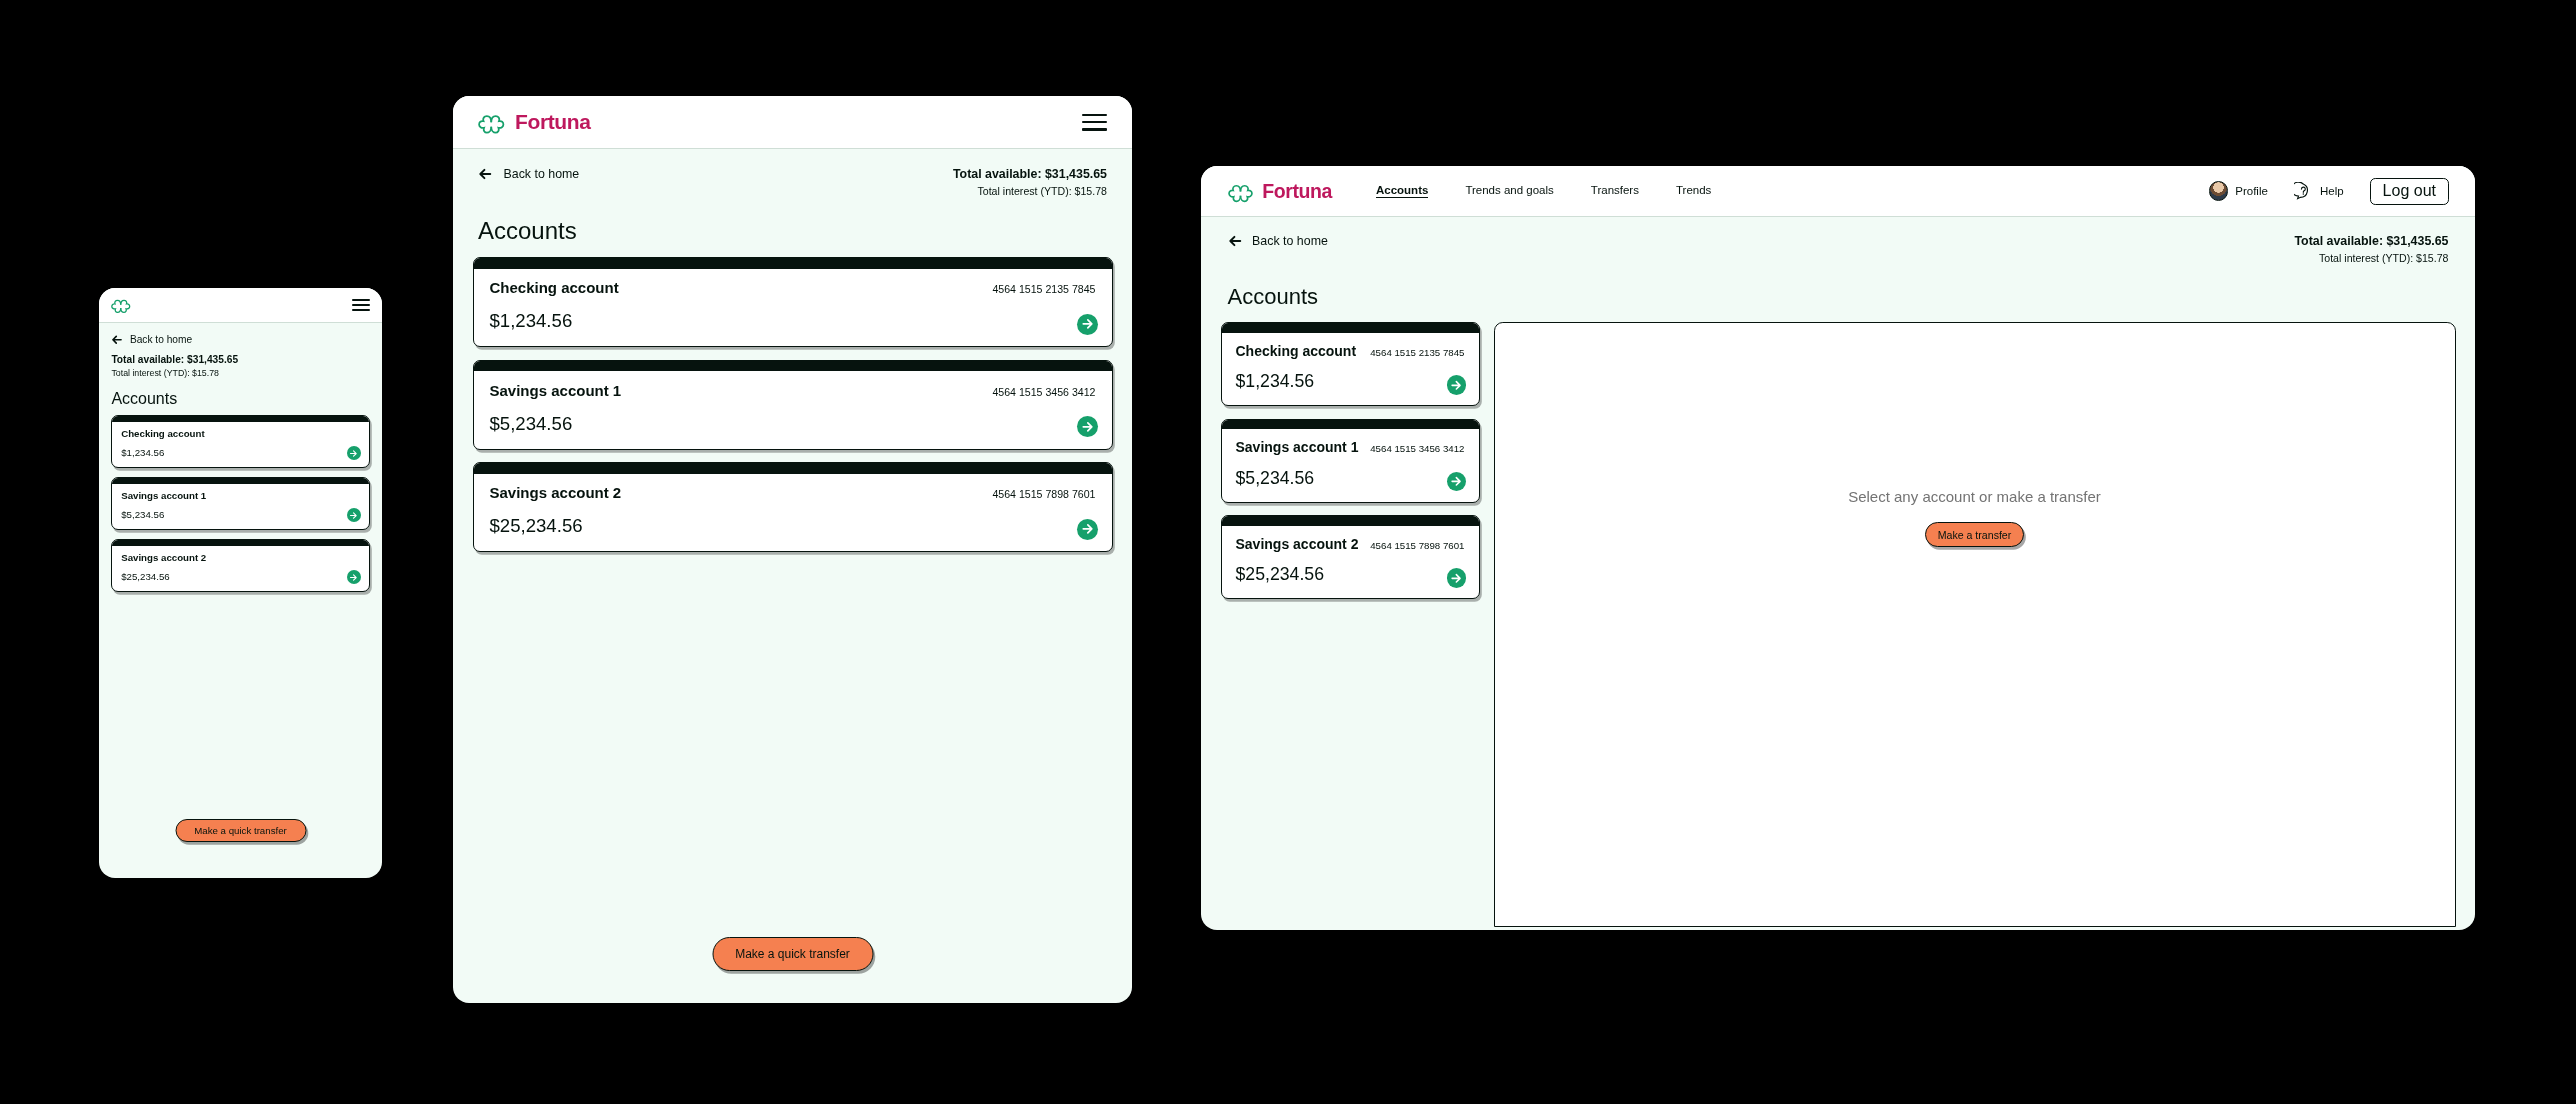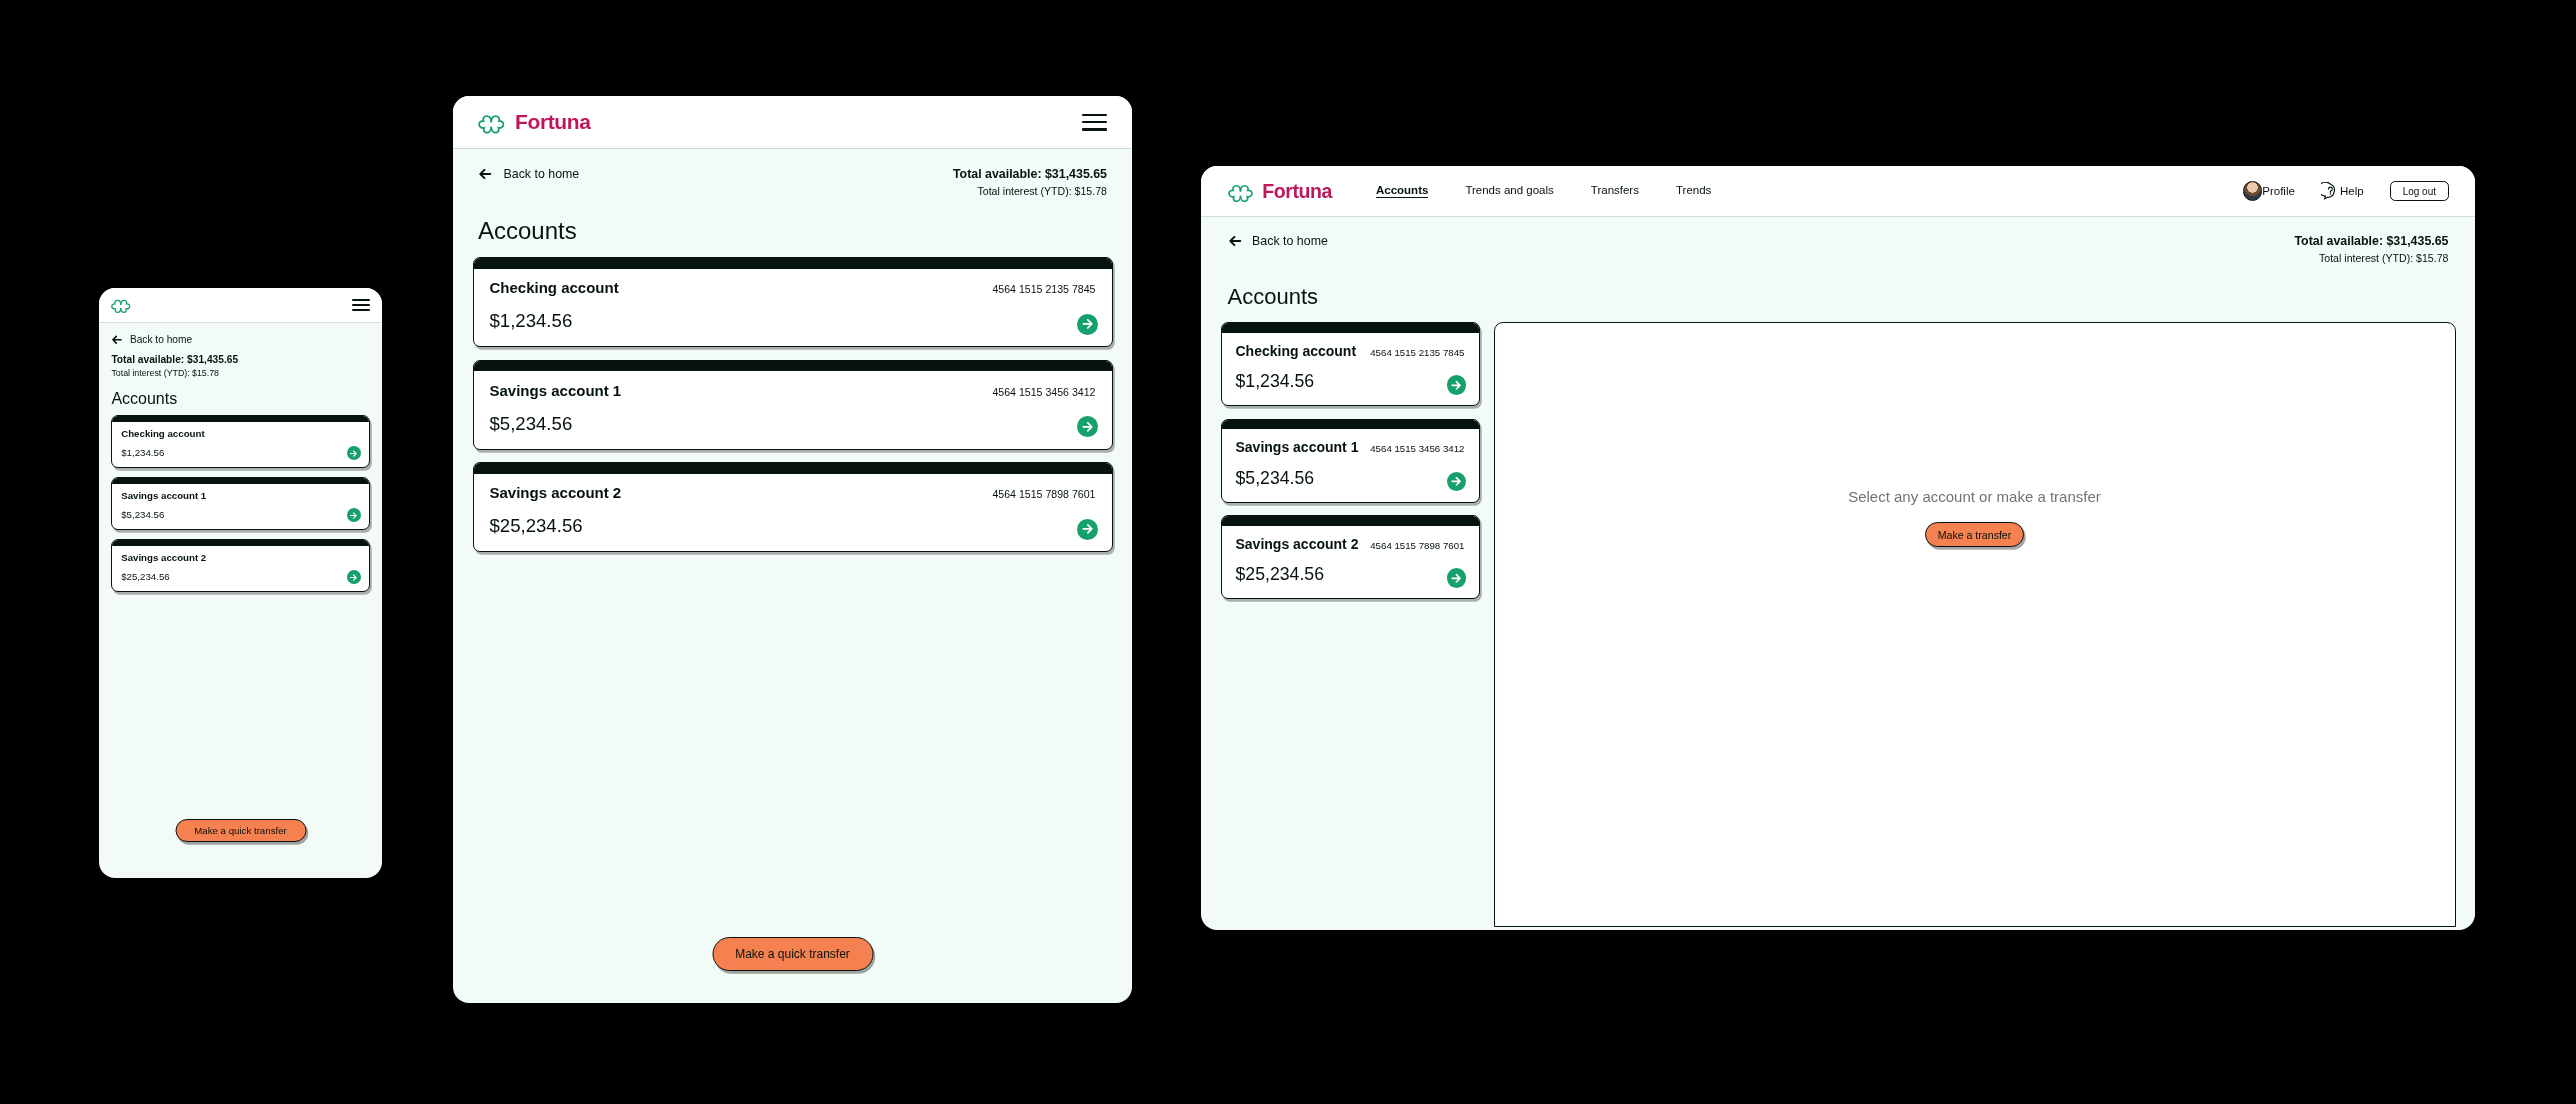--- a/index.html
+++ b/index.html
@@ -205,37 +205,37 @@
     cursor: pointer;
     white-space: nowrap;
     padding-bottom: 1.8px;
   }
   .nav-item.active {
     font-weight: 700;
     border-bottom: 1.8px solid #06130e;
   }
 
   .nav-right { margin-left: auto; display: flex; align-items: center; gap: 26.5px; }
-  .nav-right-item { display: flex; align-items: center; cursor: pointer; justify-content: space-between; }
+  .nav-right-item { display: flex; align-items: center; gap: 7px; cursor: pointer; justify-content: space-between; }
   .nav-right-item span.lbl { font-size: 11.5px; color: #06130e; white-space: nowrap; }
 
   .avatar {
     width: 19.5px; height: 19.5px; border-radius: 50%;
     background: radial-gradient(circle at 50% 30%, #e9c9a8 0 34%, #6d4c34 35% 56%, #2e3b4a 57% 100%);
     border: 0.9px solid #06130e;
     flex: none;
   }
 
   .help-icon { width: 18.6px; height: 18.6px; flex: none; }
 
   .logout-btn {
     border: 0.9px solid #06130e;
     border-radius: 5.3px;
     padding: 3.5px 11.5px;
-    font-size: 10px;
+    font-size: 16px;
     color: #06130e;
     background: #ffffff;
     cursor: pointer;
     white-space: nowrap;
   }
 
   #desktop .backrow { padding: 17px 26.5px 0 26.5px; }
   #desktop .backlink { gap: 10.6px; }
   #desktop .backlabel { font-size: 12.4px; }
   #desktop .arrow-left { width: 14px; height: 14px; }

